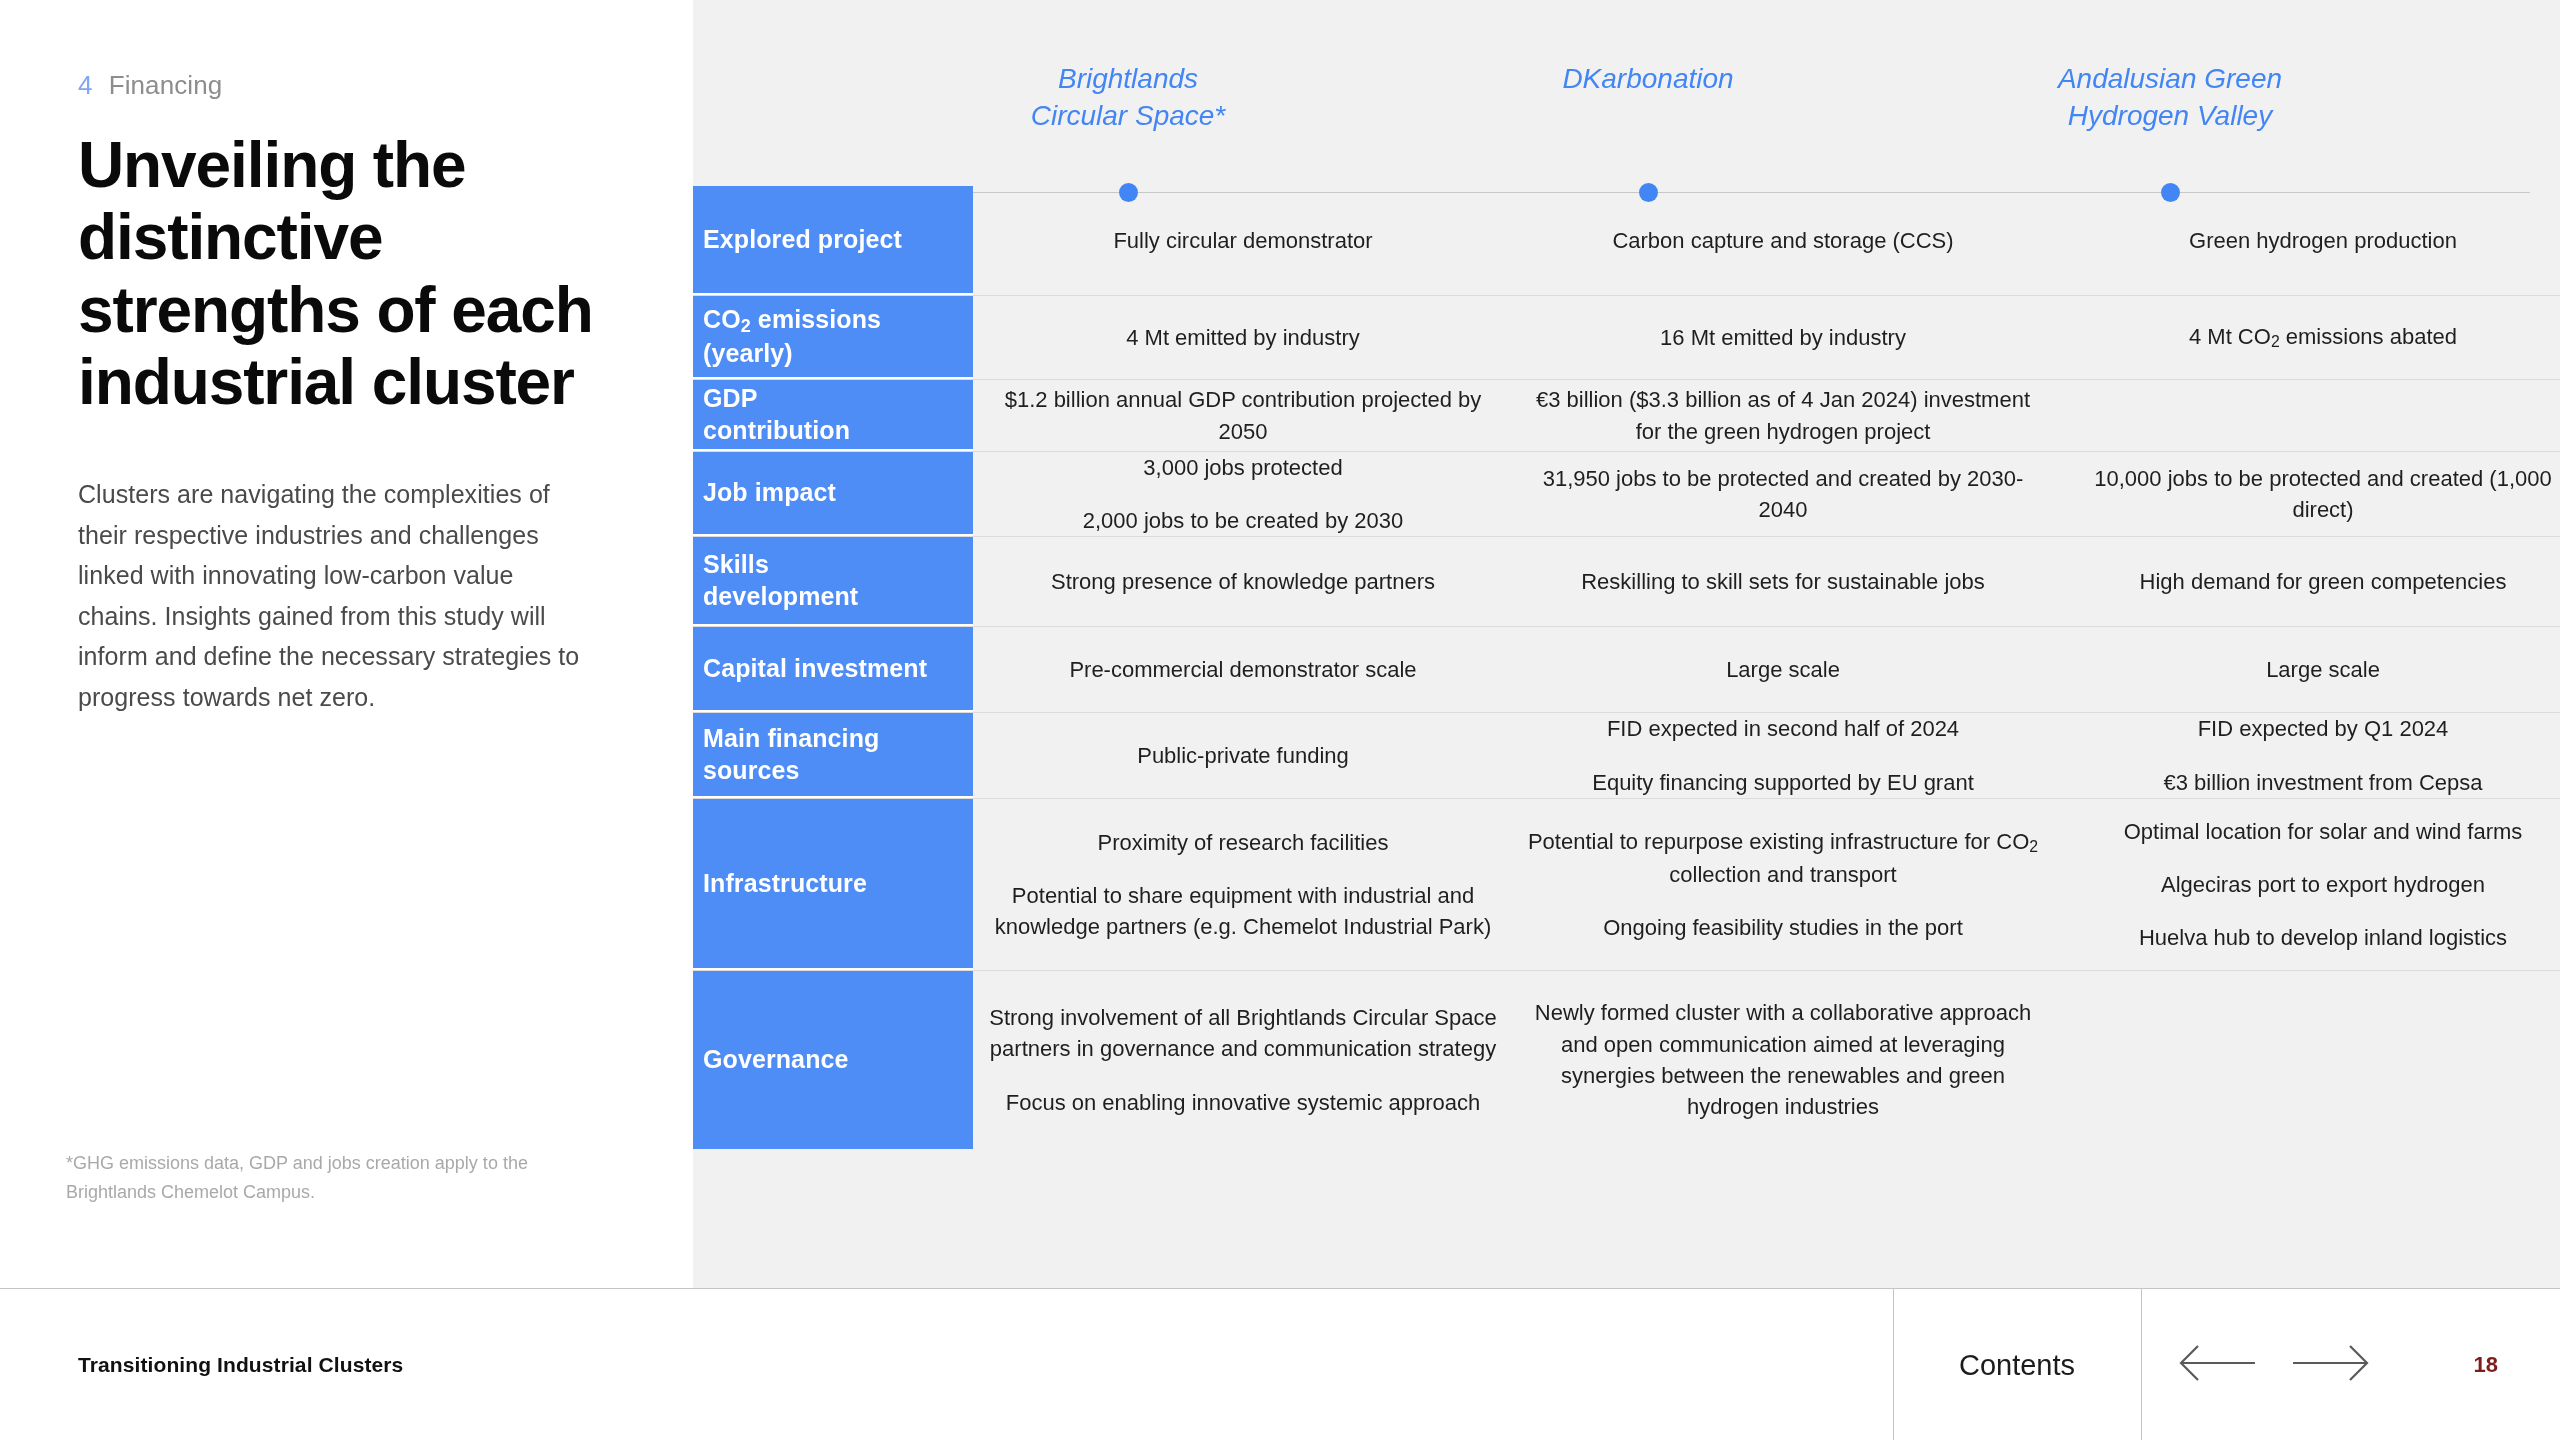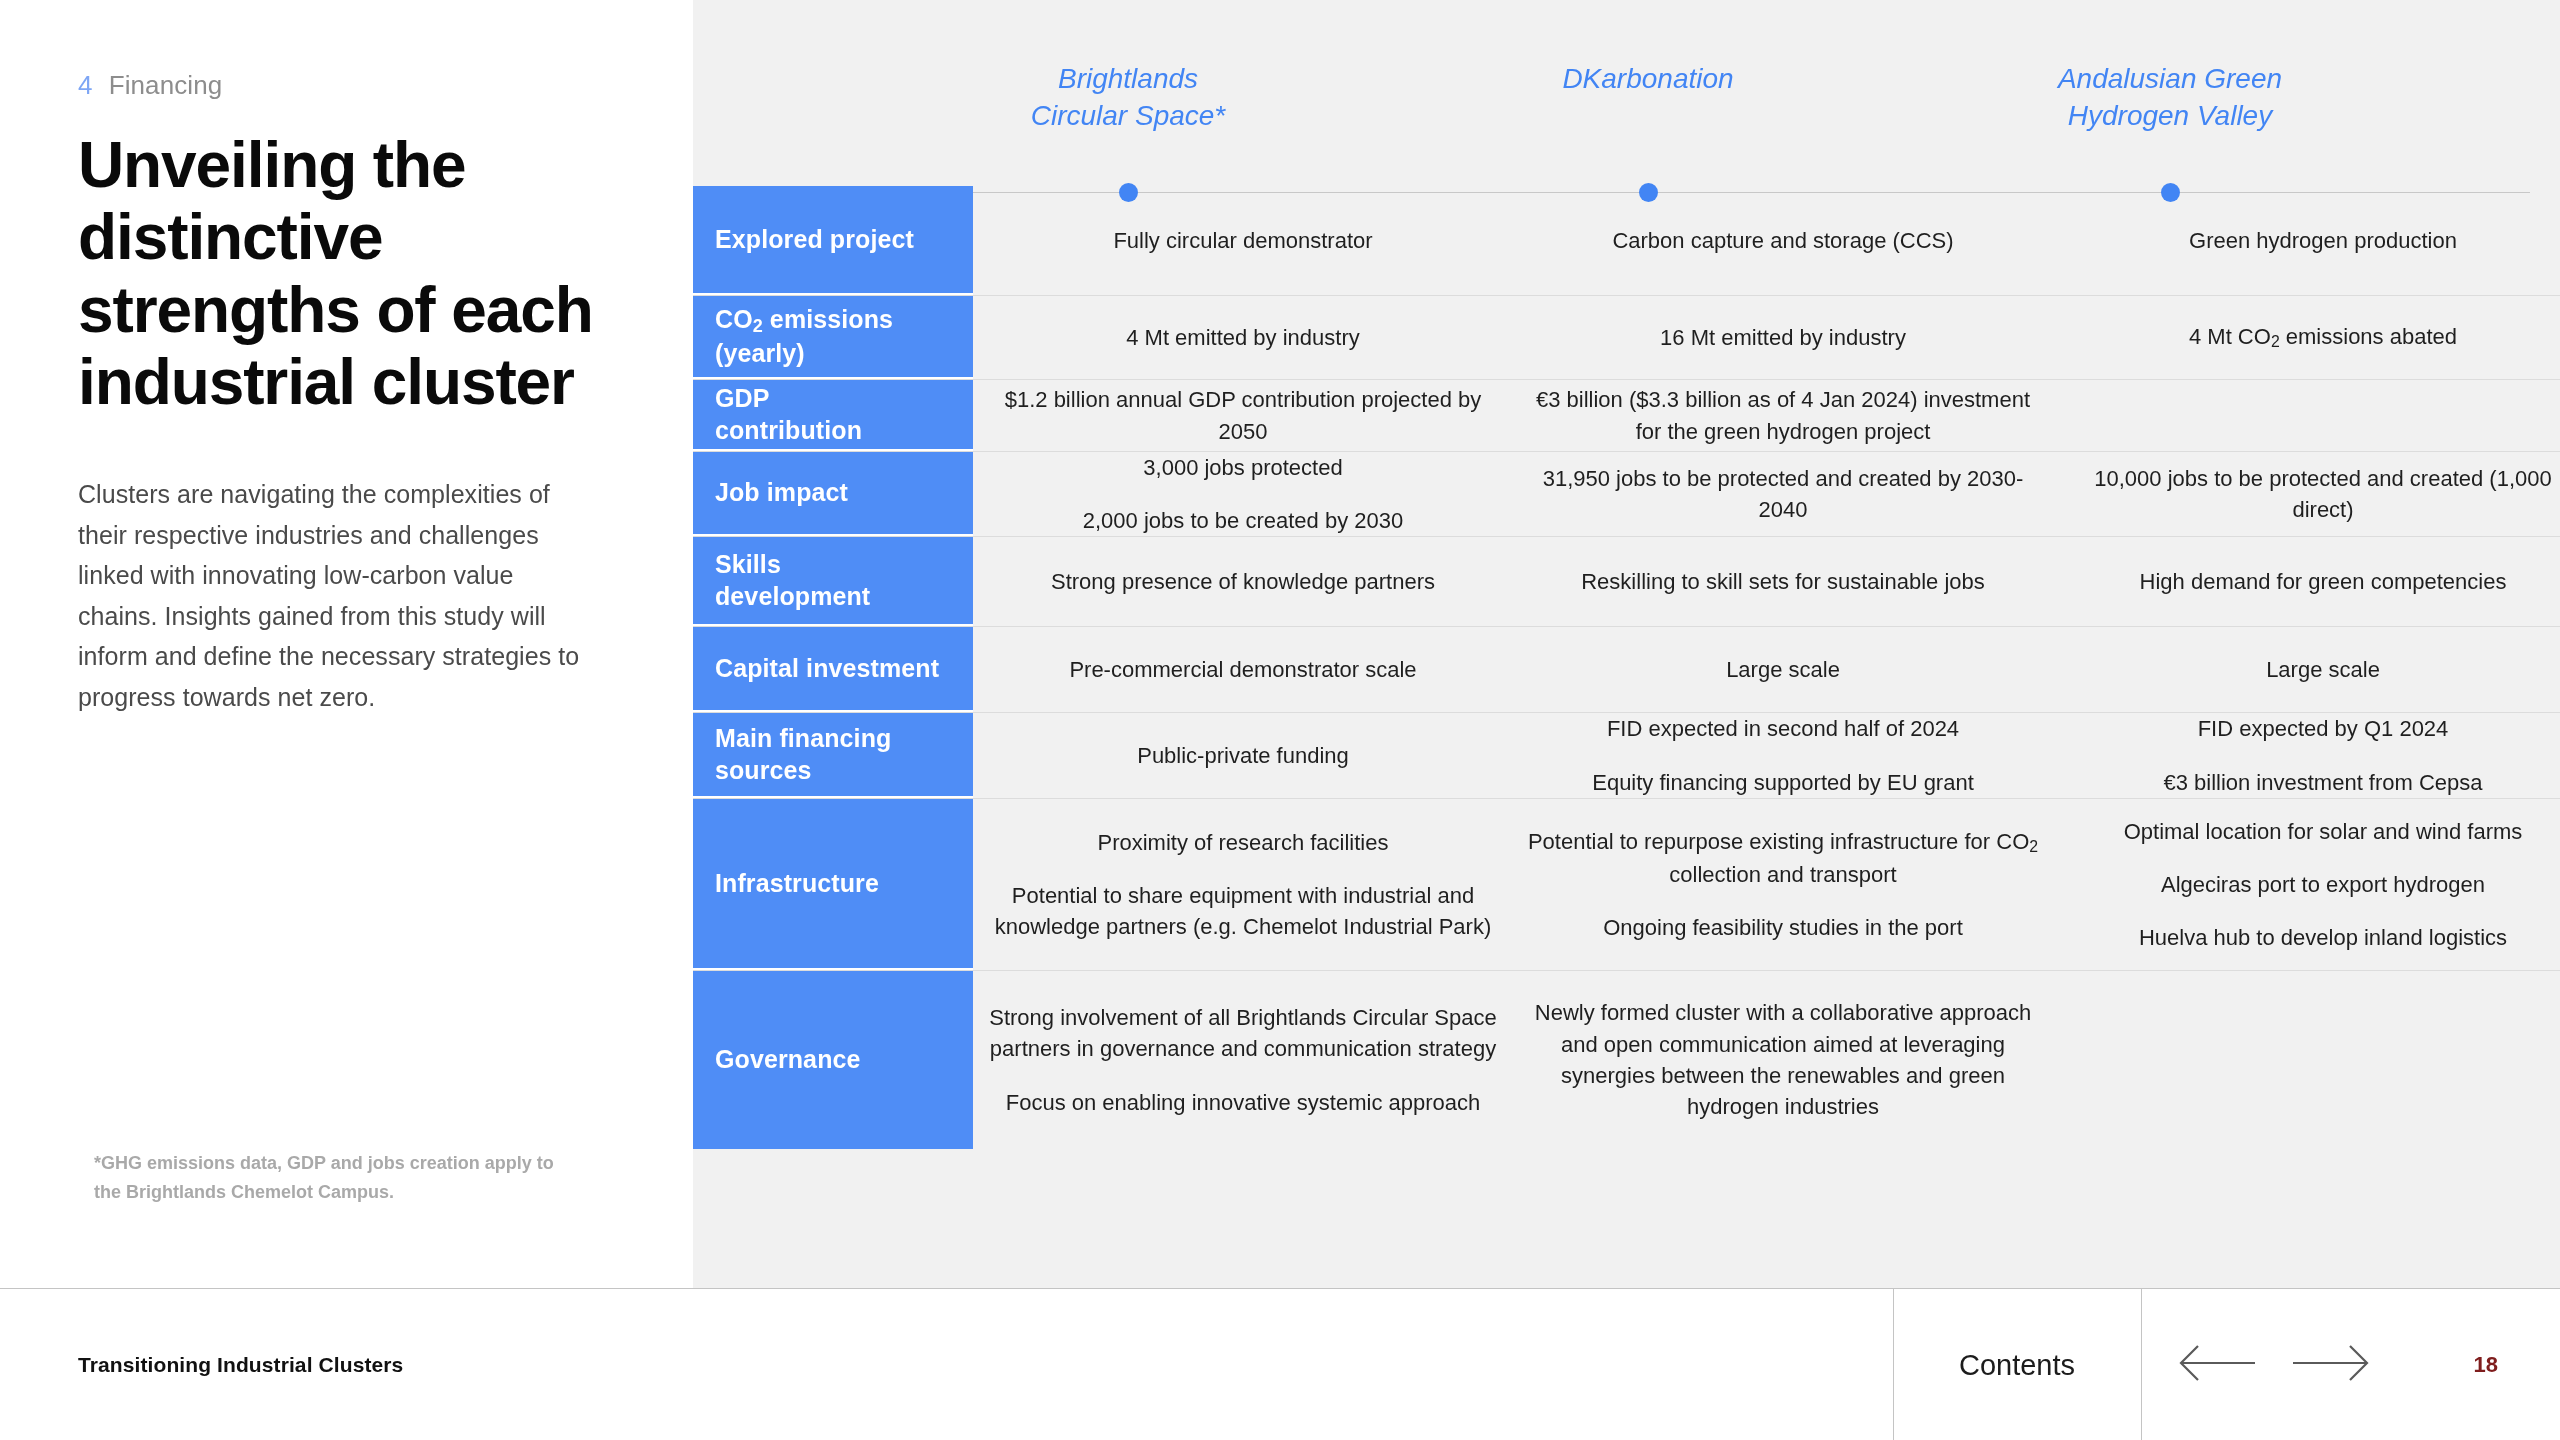--- a/index.html
+++ b/index.html
@@ -55,27 +55,27 @@
   .lede {
     font-size: 25px;
     line-height: 1.62;
     color: #4a4a4a;
     font-weight: 400;
     max-width: 520px;
     letter-spacing: 0.05px;
   }
   .footnote {
     position: absolute;
-    left: 94px;
+    left: 66px;
     bottom: 82px;
     width: 470px;
     font-size: 18px;
     line-height: 1.58;
     color: #a9a9a9;
-    font-weight: 700;
+    font-weight: 400;
   }
 
   
   .right-panel {
     position: absolute;
     left: 693px; top: 0;
     width: 1867px; height: 1288px;
     background: #f1f1f1;
   }
 
@@ -136,21 +136,21 @@
     flex: 0 0 280px;
     width: 280px;
     background: #4f8df6;
     color: #ffffff;
     font-size: 25px;
     line-height: 1.26;
     font-weight: 700;
     letter-spacing: 0.1px;
     display: flex;
     align-items: center;
-    padding-left: 22px;
+    padding-left: 10px;
     padding-right: 12px;
     border-bottom: 2px solid #ffffff;
   }
   .trow:last-child .rowlabel { border-bottom: none; }
 
   .cells {
     flex: 1 1 auto;
     display: flex;
     align-items: center;
   }

